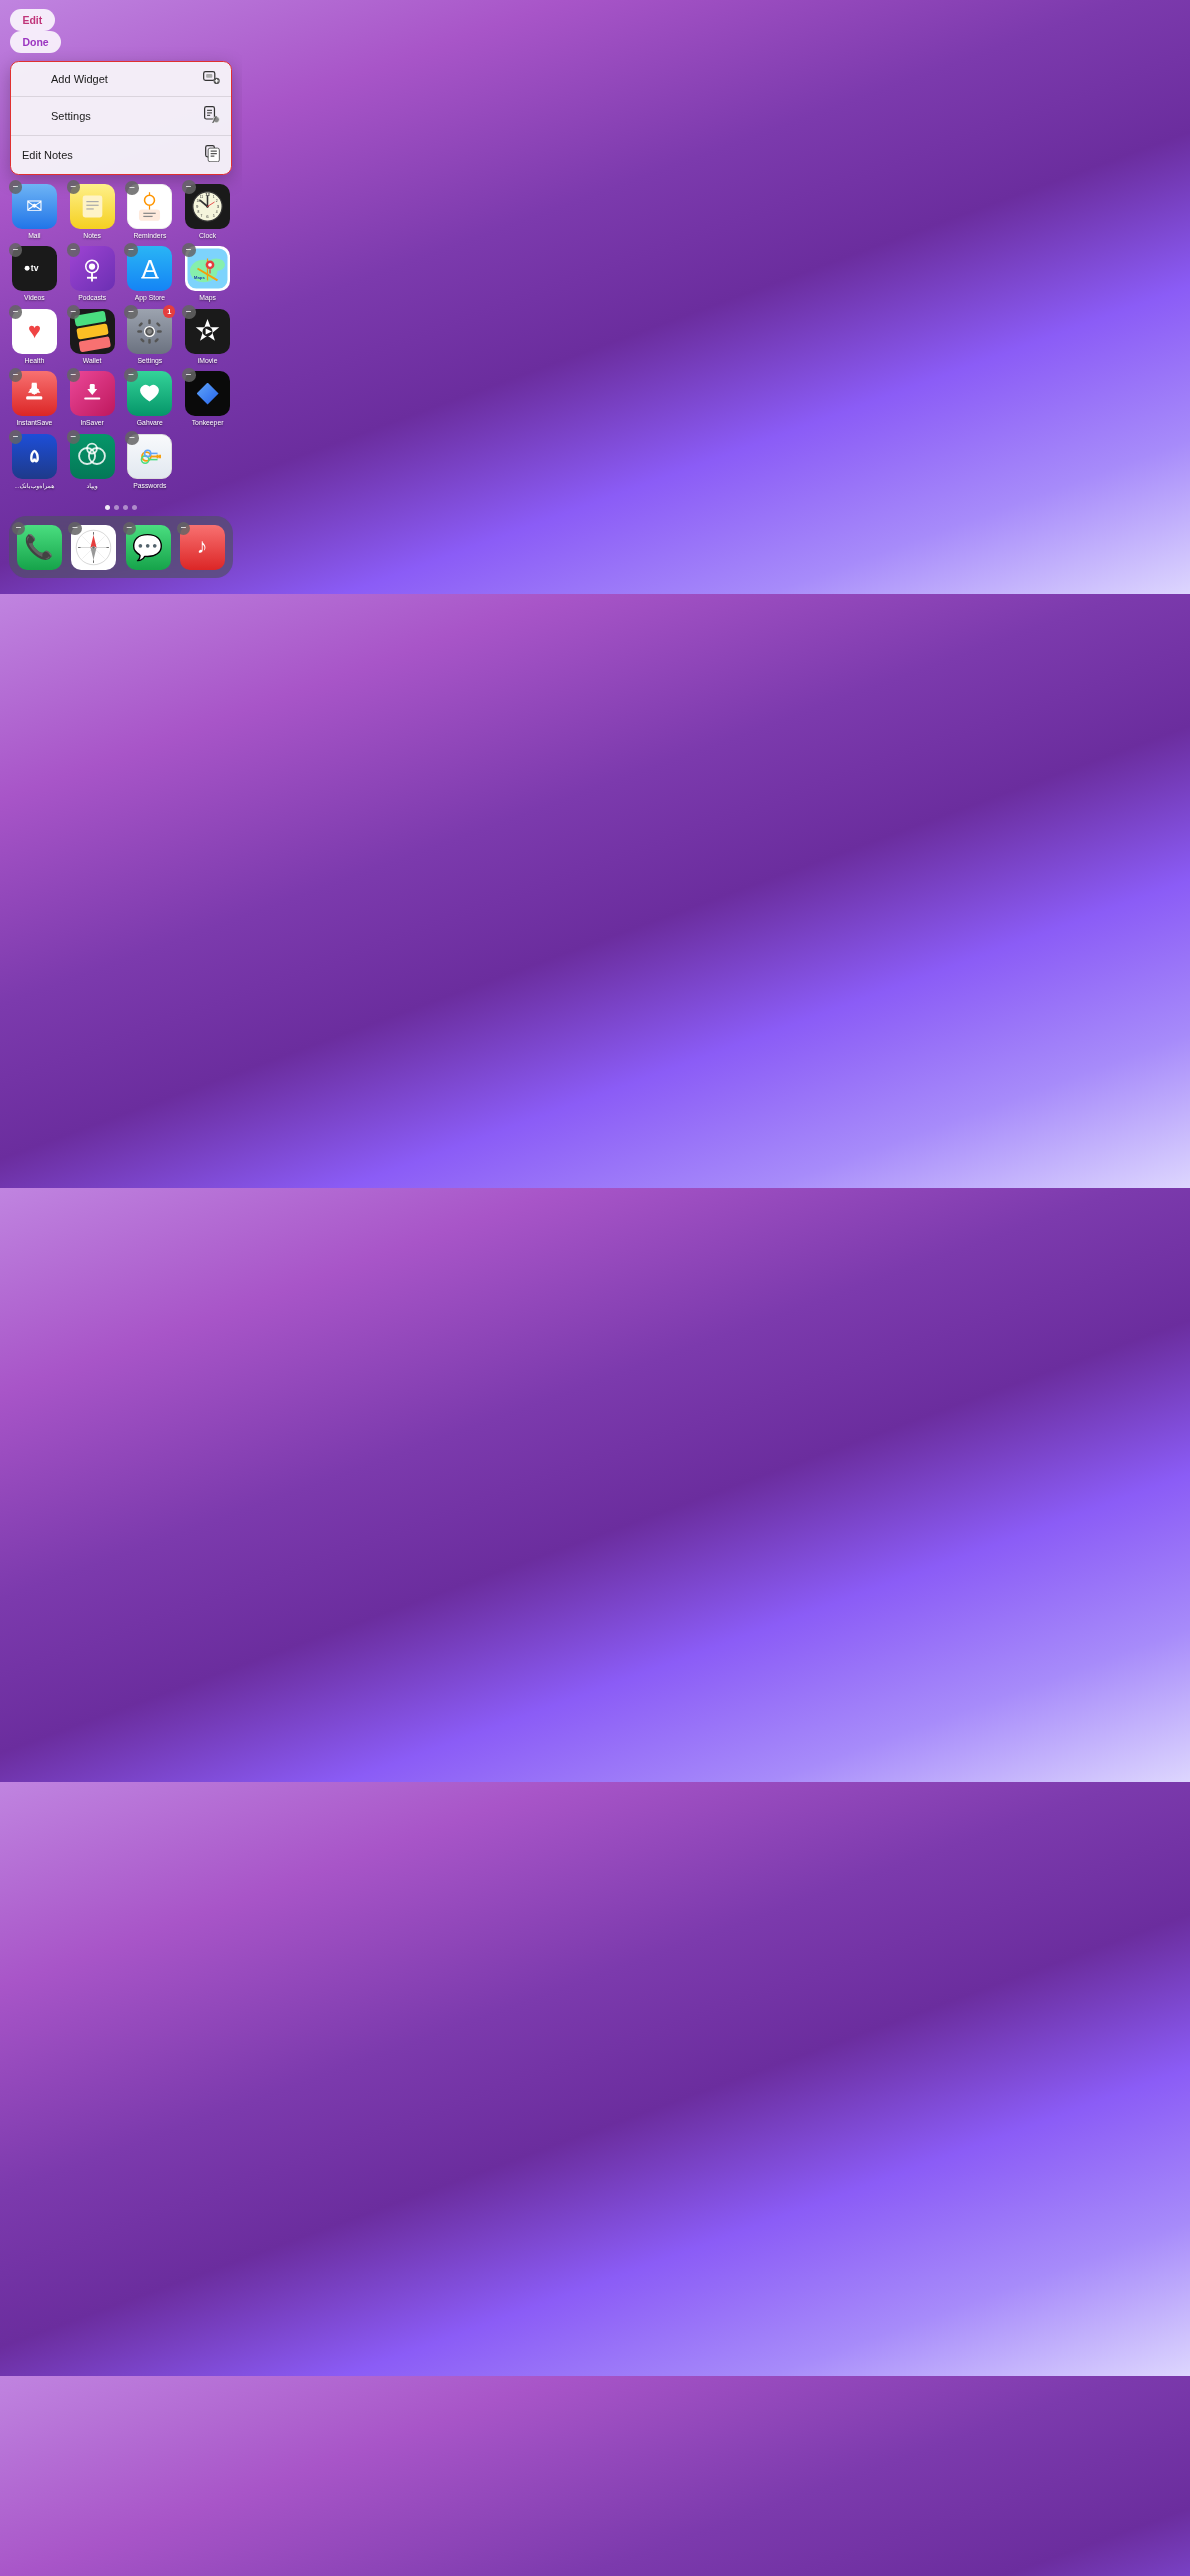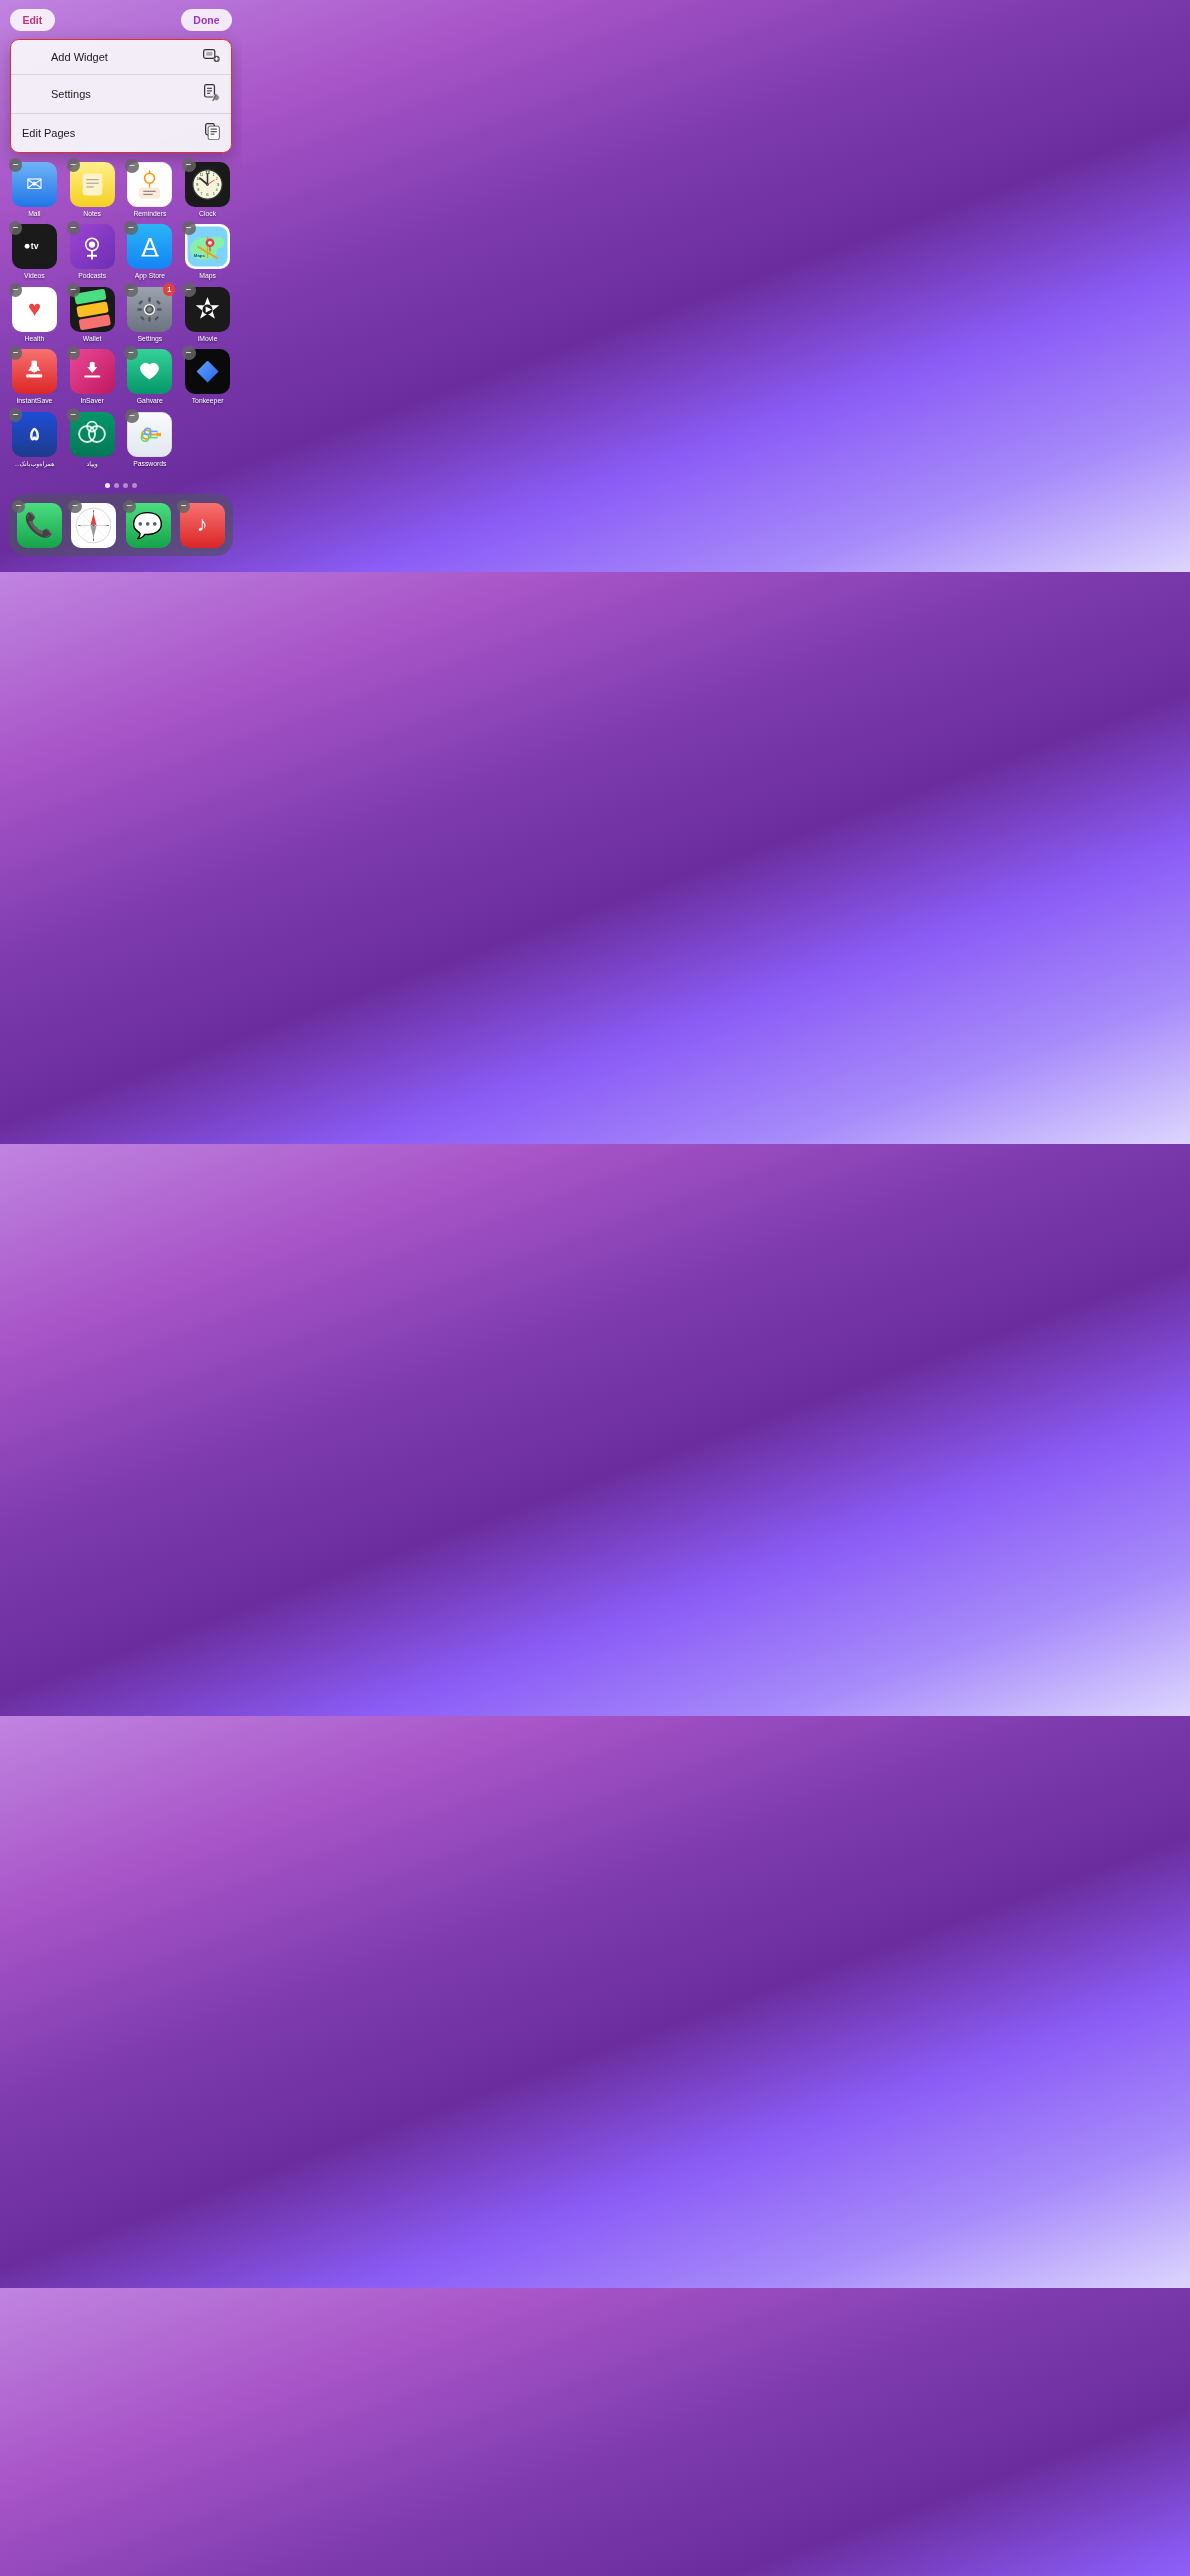--- a/index.html
+++ b/index.html
@@ -11,22 +11,23 @@
       font-family: -apple-system, BlinkMacSystemFont, 'SF Pro Display', 'Helvetica Neue', sans-serif;
       position: relative;
       overflow-x: hidden;
       padding-bottom: 12.4px;
     }
 
     
     .top-bar {
       display: flex;
       justify-content: space-between;
-      align-items: flex-end;
+      align-items: flex-start;
       padding: 8.7px 10px 5px;
+      flex-direction: column;
     }
 
     .top-btn {
       background: rgba(255,255,255,0.85);
       border: none;
       border-radius: 12.4px;
       padding: 5px 12.4px;
       font-size: 10.5px;
       font-weight: 600;
       cursor: pointer;
@@ -259,21 +260,21 @@
         <rect x="1" y="1" width="16" height="20" rx="3" stroke="#333" stroke-width="2"></rect>
         <line x1="5" y1="7" x2="13" y2="7" stroke="#555" stroke-width="2"></line>
         <line x1="5" y1="11" x2="13" y2="11" stroke="#555" stroke-width="2"></line>
         <line x1="5" y1="15" x2="10" y2="15" stroke="#555" stroke-width="2"></line>
         <circle cx="20" cy="22" r="5" fill="#888" stroke="white" stroke-width="1"></circle>
         <line x1="20" y1="16" x2="14" y2="28" stroke="#666" stroke-width="2"></line>
       </svg>
     </span>
   </div>
   <div class="menu-item">
-    <span>Edit Pages</span>
+    <span>Edit Notes</span>
     <span class="menu-icon">
       <svg width="15" height="17.4" viewBox="0 0 24 28" fill="none">
         <rect x="1" y="1" width="14" height="18" rx="3" stroke="#333" stroke-width="2"></rect>
         <rect x="5" y="5" width="18" height="22" rx="3" fill="white" stroke="#555" stroke-width="1.5"></rect>
         <line x1="9" y1="10" x2="19" y2="10" stroke="#555" stroke-width="2"></line>
         <line x1="9" y1="14" x2="19" y2="14" stroke="#555" stroke-width="2"></line>
         <line x1="9" y1="18" x2="15" y2="18" stroke="#555" stroke-width="2"></line>
       </svg>
     </span>
   </div>

